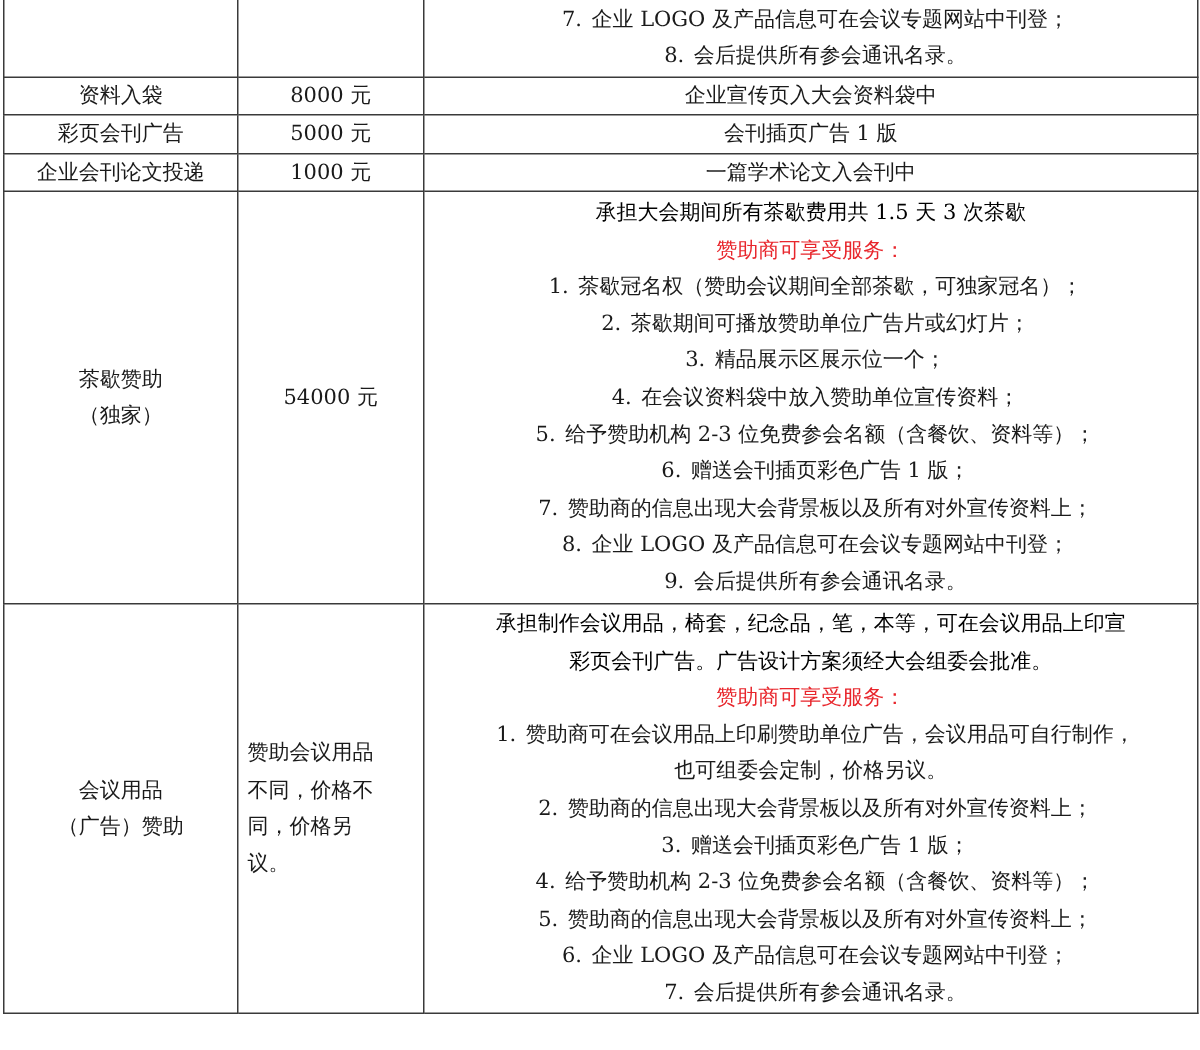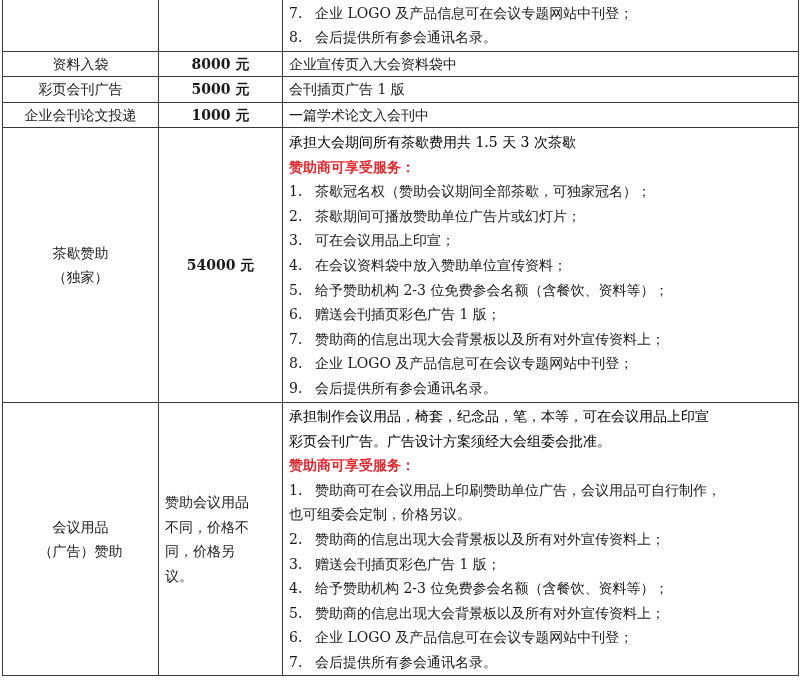--- a/index.html
+++ b/index.html
@@ -30,27 +30,27 @@
     vertical-align: middle;
     line-height: 24.6px;
   }
   table.sponsor-table tr.first-row td {
     border-top: none;
   }
   col.c1 { width: 156px; }
   col.c2 { width: 124px; }
   col.c3 { width: 516px; }
   td.cat-cell { text-align: center; }
-  td.price-cell { text-align: center; font-weight: bold; }
+  td.price-cell { text-align: center; }
   td.price-wrap { text-align: left; padding-left: 10px; padding-right: 4px; line-height: 24.6px; }
-  td.desc-cell { text-align: left; padding-left: 8px; }
+  td.desc-cell { text-align: center; padding-left: 8px; }
 
   .line { display: block; white-space: nowrap; }
   .blue { color: #000000; }
-  .red { color: #e8262c; font-weight: bold; }
+  .red { color: #e8262c; }
   .num { display: inline-block; width: 26px; }
   .cat-line { display: block; }
 </style>
 </head>
 <body>
 
 <table class="sponsor-table">
   <colgroup>
     <col class="c1">
       <col class="c2">
@@ -87,21 +87,21 @@
       <td class="cat-cell">
         <span class="cat-line">茶歇赞助</span>
         <span class="cat-line">（独家）</span>
       </td>
       <td class="price-cell">54000  元</td>
       <td class="desc-cell">
         <span class="line blue">承担大会期间所有茶歇费用共 1.5 天 3  次茶歇</span>
         <span class="line red">赞助商可享受服务：</span>
         <span class="line"><span class="num">1.</span><span>茶歇冠名权（赞助会议期间全部茶歇，可独家冠名）；</span></span>
         <span class="line"><span class="num">2.</span><span>茶歇期间可播放赞助单位广告片或幻灯片；</span></span>
-        <span class="line"><span class="num">3.</span><span>可在会议用品上印宣；</span></span>
+        <span class="line"><span class="num">3.</span><span>精品展示区展示位一个；</span></span>
         <span class="line"><span class="num">4.</span><span>在会议资料袋中放入赞助单位宣传资料；</span></span>
         <span class="line"><span class="num">5.</span><span>给予赞助机构 2-3  位免费参会名额（含餐饮、资料等）；</span></span>
         <span class="line"><span class="num">6.</span><span>赠送会刊插页彩色广告 1  版；</span></span>
         <span class="line"><span class="num">7.</span><span>赞助商的信息出现大会背景板以及所有对外宣传资料上；</span></span>
         <span class="line"><span class="num">8.</span><span>企业 LOGO 及产品信息可在会议专题网站中刊登；</span></span>
         <span class="line"><span class="num">9.</span><span>会后提供所有参会通讯名录。</span></span>
       </td>
     </tr>
 
     <tr style="height:273px;">

